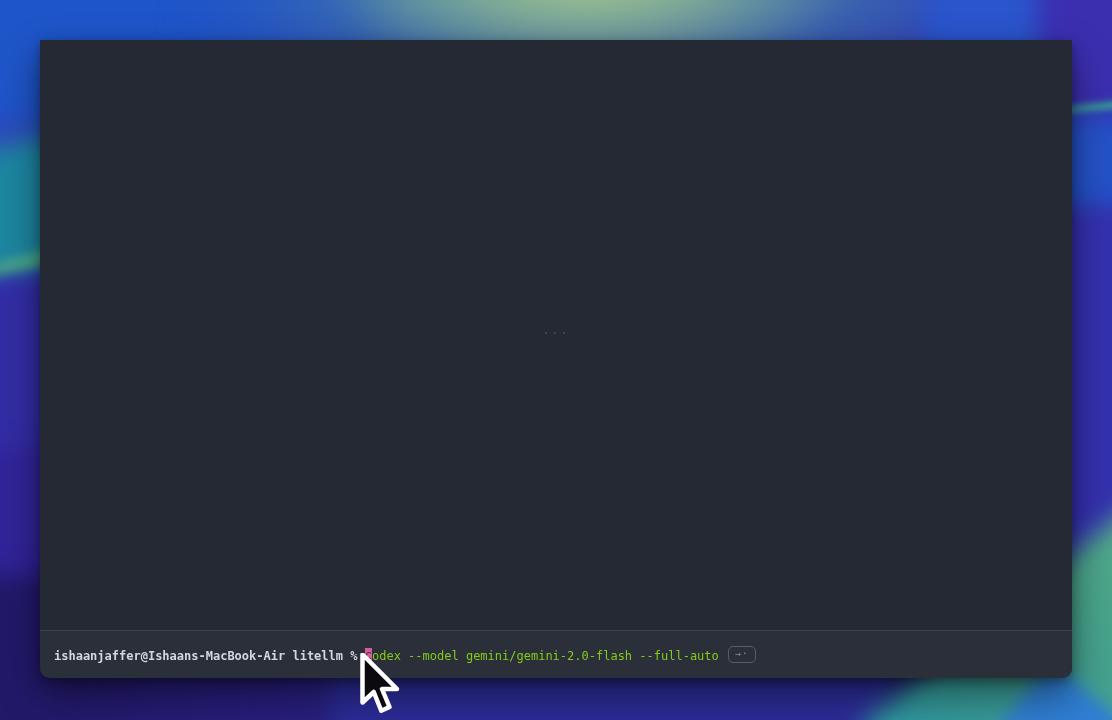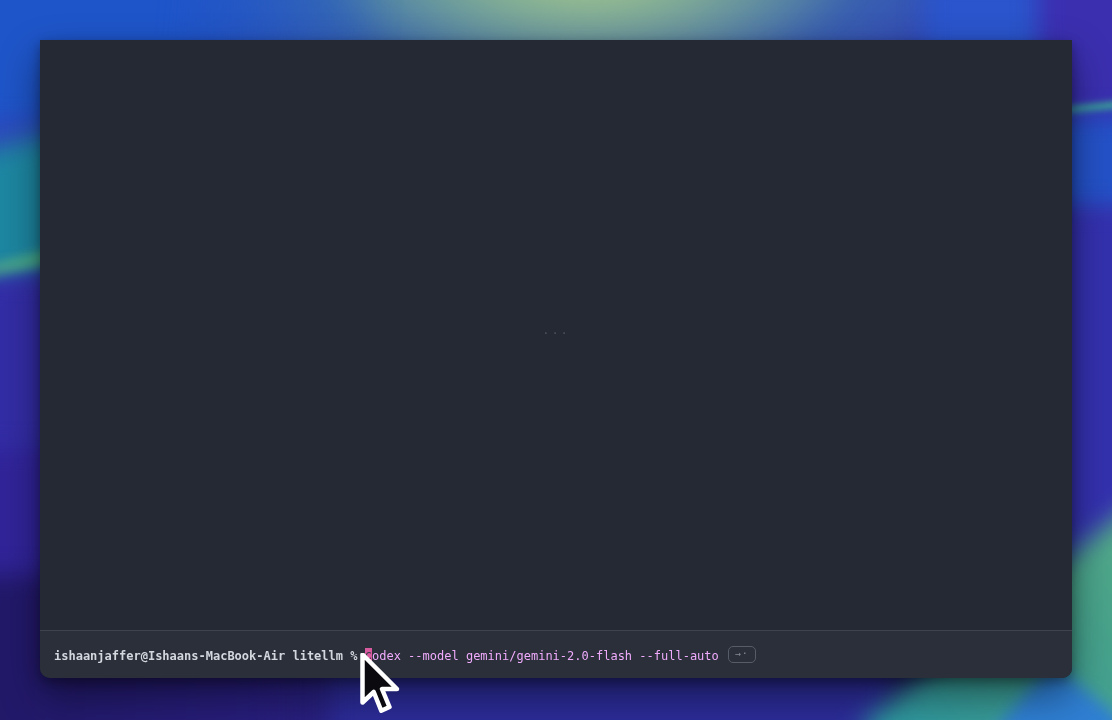--- a/index.html
+++ b/index.html
@@ -49,21 +49,21 @@
   .term-footer { position:absolute; left:0; right:0; bottom:0; height:47px;
     background:#2a2f3a; border-radius:0 0 10px 10px; }
 
   .term-prompt { position:absolute; left:14px; bottom:16px; height:16px; line-height:16px;
     font:12px "DejaVu Sans Mono","Liberation Mono",monospace; color:#d3d7de; white-space:nowrap; }
   .seg-bold { font-weight:bold; }
   .sp { display:inline-block; width:7.25px; }
   .caret { display:inline-block; width:7.25px; height:15px; line-height:15px;
     background:#d85a9f; vertical-align:text-bottom; text-align:center; }
   .caret-char { color:#343945; }
-  .suggestion { color:#f0abfc; }
+  .suggestion { color:#84cc16; }
   .hint { display:inline-block; margin-left:9px; padding:0 6px; height:15px; line-height:13px;
     border:1px solid #575d68; border-radius:5px; color:#868c96; font-size:10px;
     vertical-align:text-bottom; letter-spacing:1px; }
 
   .mouse { position:absolute; left:358px; top:653px; }
 </style>
 </head>
 <body>
 
 <div class="desktop">

